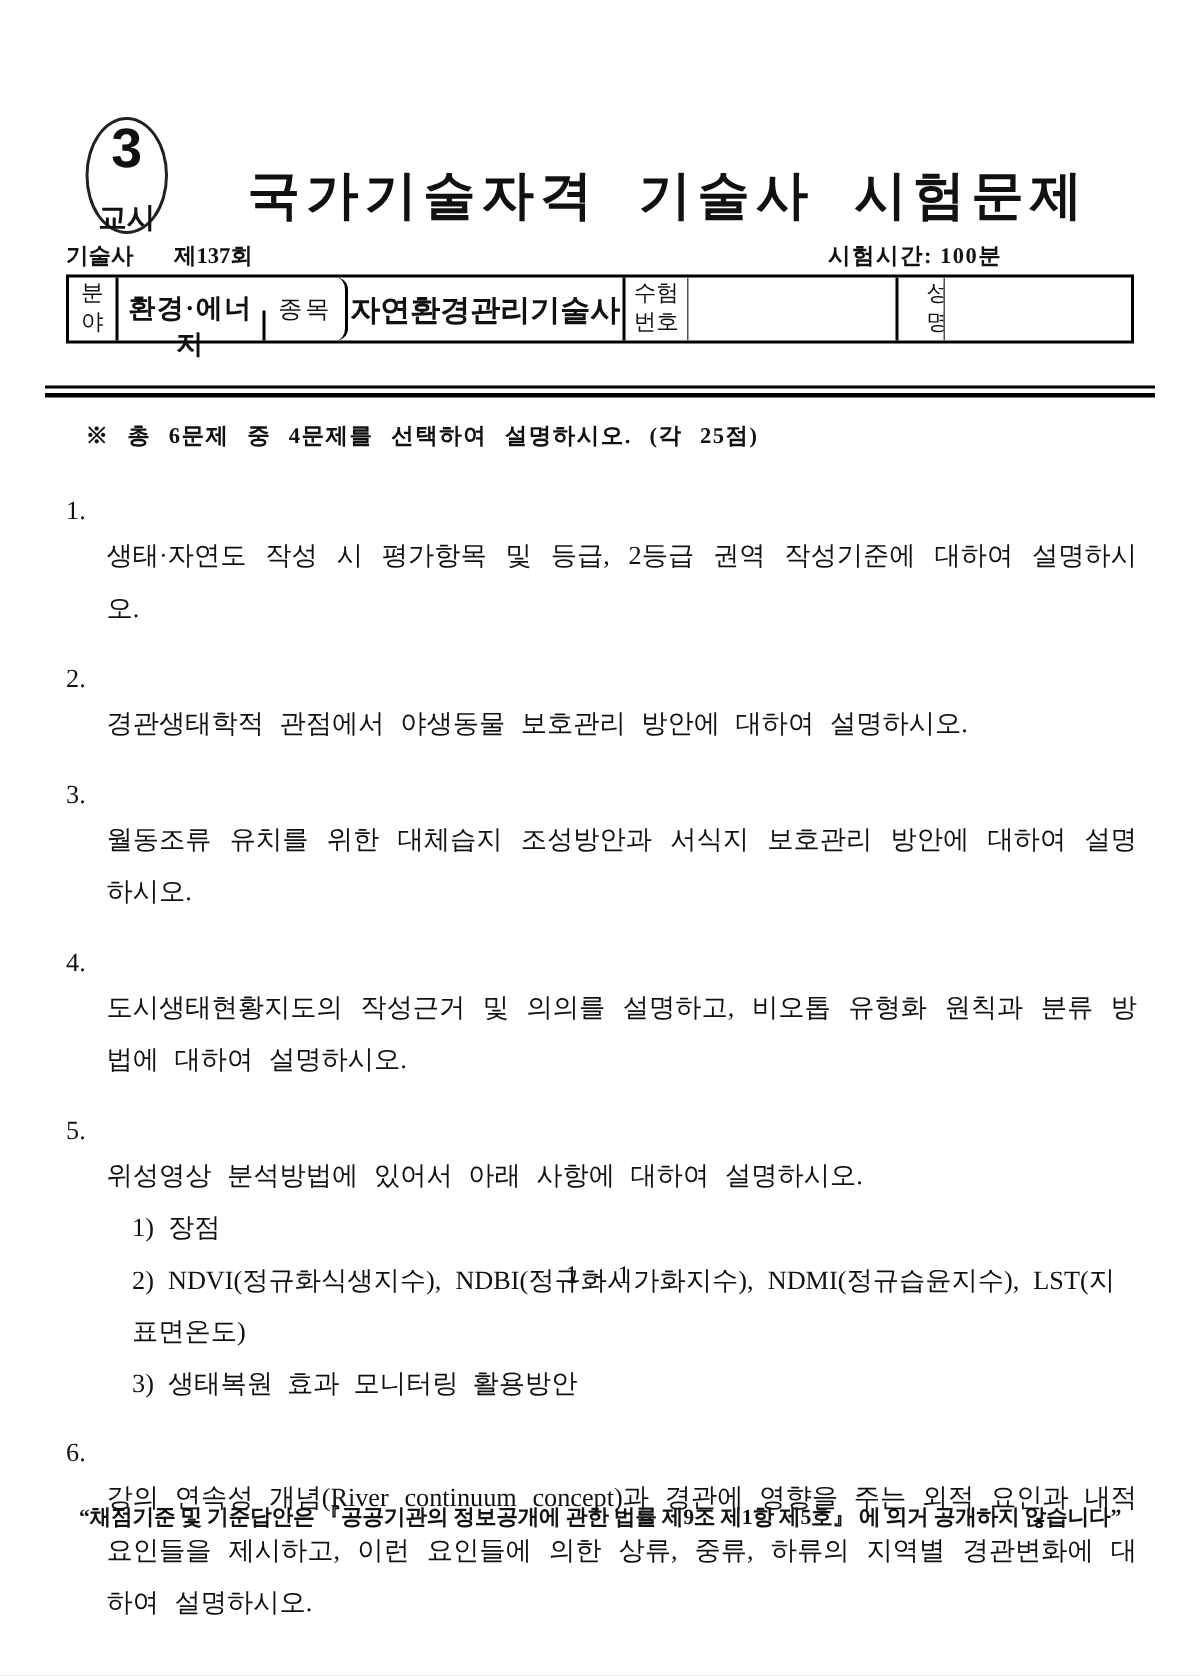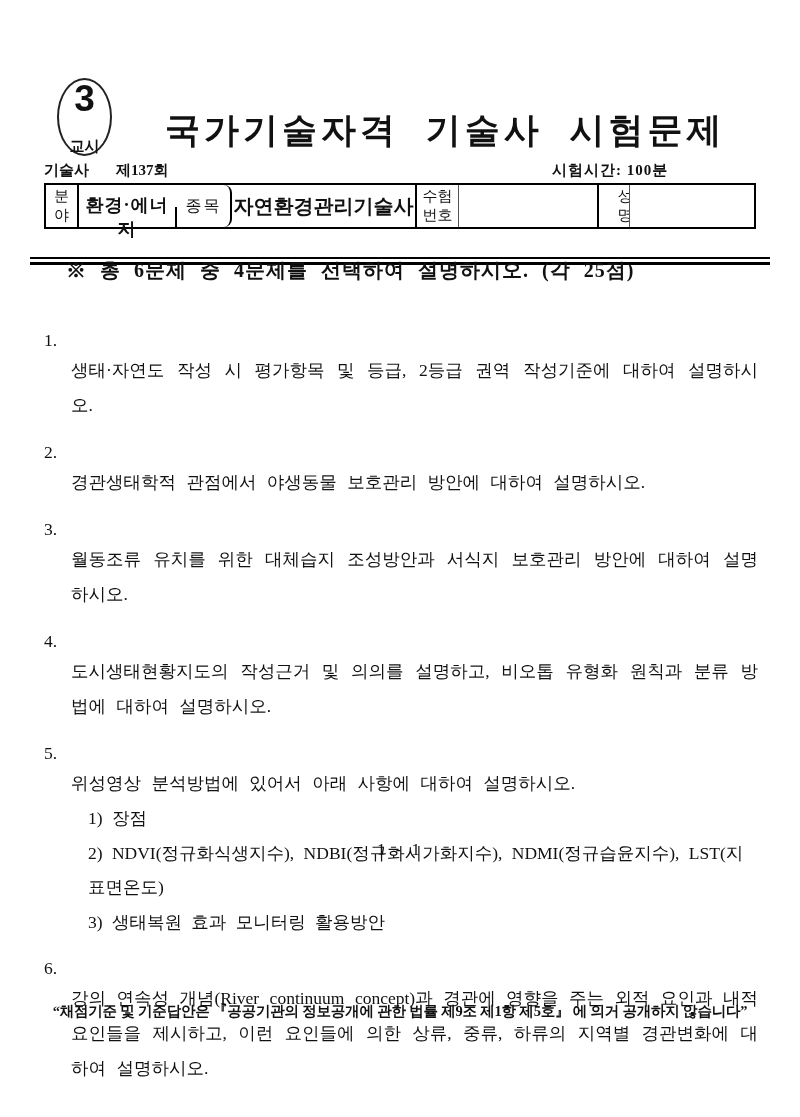--- a/index.html
+++ b/index.html
@@ -22,21 +22,21 @@
     border-radius:50%;
     display:flex; flex-direction:column;
     align-items:center; justify-content:center;
   }
   .badge-number {
     font-family:"Liberation Sans", sans-serif;
     font-weight:bold; font-size:37px; line-height:36px;
   }
   .badge-label {
     font-family:"Liberation Sans", sans-serif;
-    font-weight:bold; font-size:15px; line-height:17px;margin-top:20px;
+    font-weight:bold; font-size:19px; line-height:17px;margin-top:20px;
   }
 
   
   .doc-title {
     position:absolute; left:165px; top:72px;
     font-size:35px; font-weight:bold;
     letter-spacing:4px; word-spacing:14px;
     white-space:nowrap;
     margin-top:35px;
   }
@@ -84,23 +84,23 @@
   }
   
   .double-rule {
     position:absolute; left:30px; top:257px; width:740px; height:8px;
     border-top:2px solid #000;
     border-bottom:3px solid #000;
   }
 
   
   .instruction {
-    position:absolute; left:57px; top:257px;
-    font-size:20px; font-weight:bold;
-    word-spacing:7px; letter-spacing:1px;margin-left:9px;
+    position:absolute; left:57px; top:281px;
+    font-size:15px; font-weight:bold;
+    word-spacing:7px; letter-spacing:1px;
   }
 
   
   .questions { position:absolute; left:44px; top:323px; width:714px; font-size:17.5px; }
   .q { display:flex; margin-bottom:12px; line-height:35px; }
   .q-no { width:27px; flex-shrink:0; }
   .q-body { flex:1;margin-top:30px; }
   .q-text { text-align:justify; word-spacing:6px; }
   .q-sub { line-height:34.5px; word-spacing:5px; padding-left:17px; }
   .q.gap-before { margin-top:1px; }

